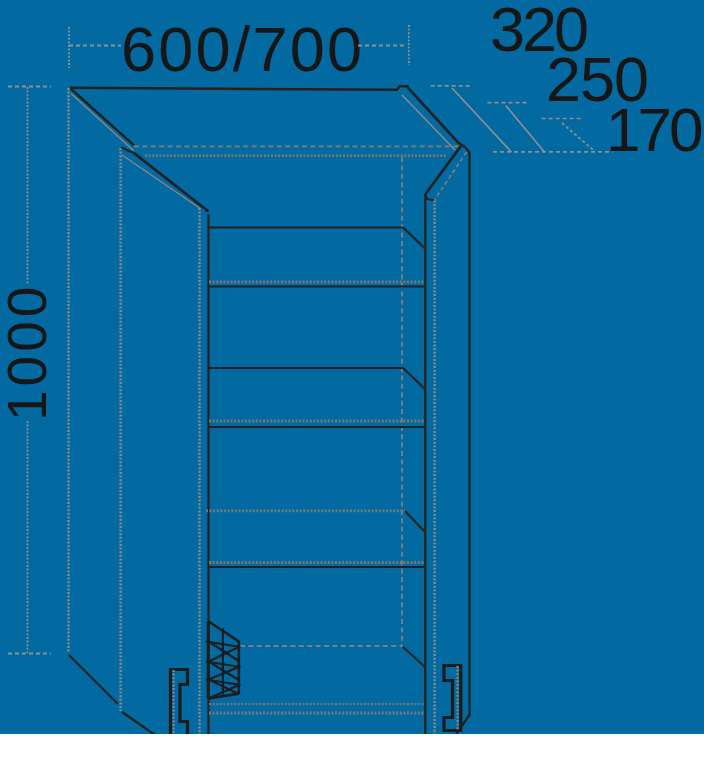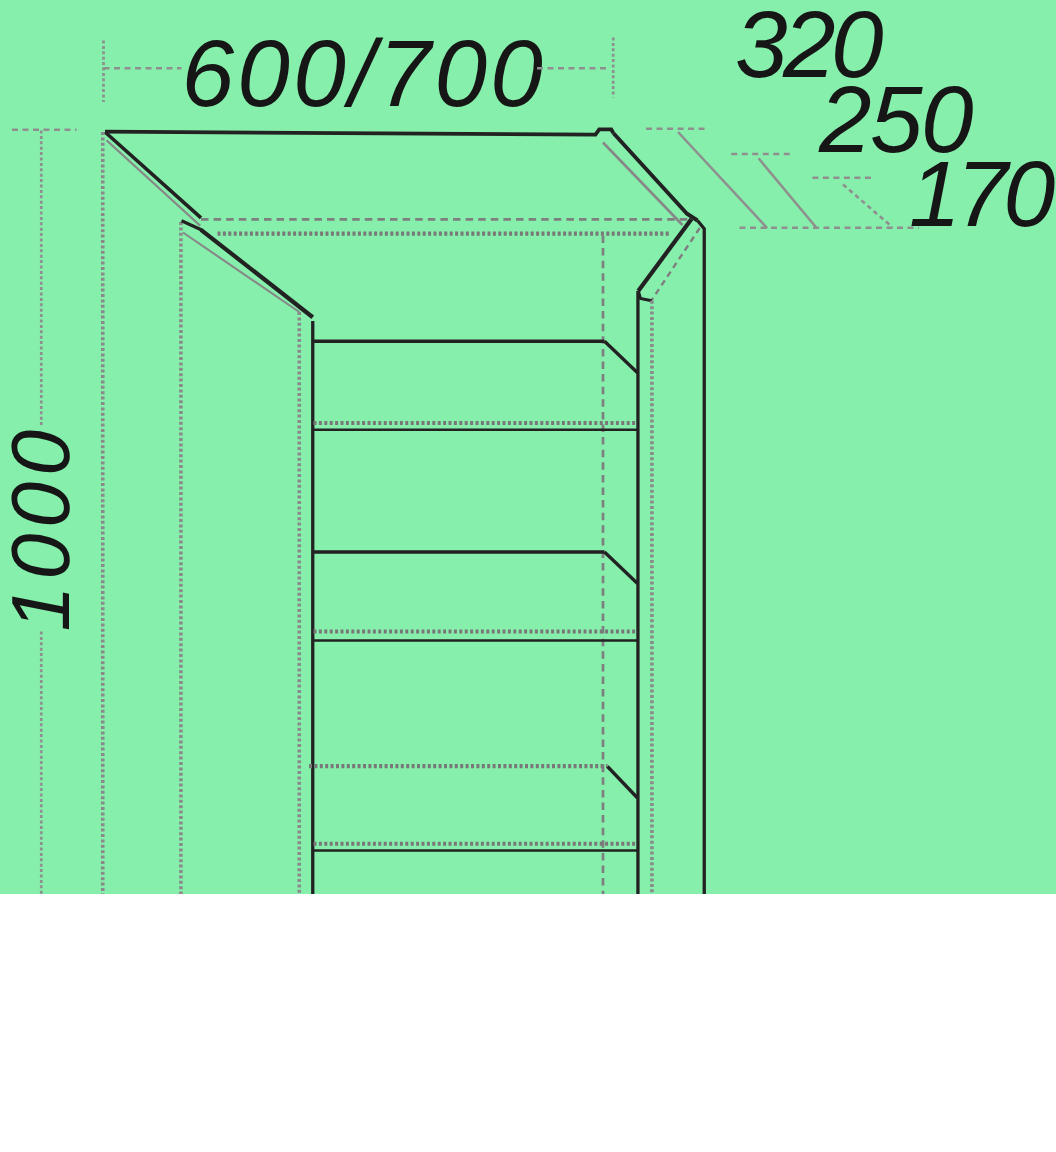--- a/index.html
+++ b/index.html
@@ -1,16 +1,16 @@
 <!DOCTYPE html>
 <html><head>
 <meta charset="utf-8">
 <style>
   html,body{margin:0;padding:0;background:#fff;}
-  .wrap{width:704px;height:596px;position:relative;background:#86efac;overflow:hidden;font-style:italic;}
+  .wrap{width:704px;height:734px;position:relative;background:#0369a1;overflow:hidden;}
   svg{display:block;}
   text{font-family:"Liberation Sans",sans-serif;fill:#161616;}
 </style>
 </head>
 <body>
 <div class="wrap">
 <svg width="704" height="768" viewBox="0 0 704 768">
   <defs></defs>
 
   <text x="121" y="70.5" font-size="63" letter-spacing="2.2">600/700</text>

